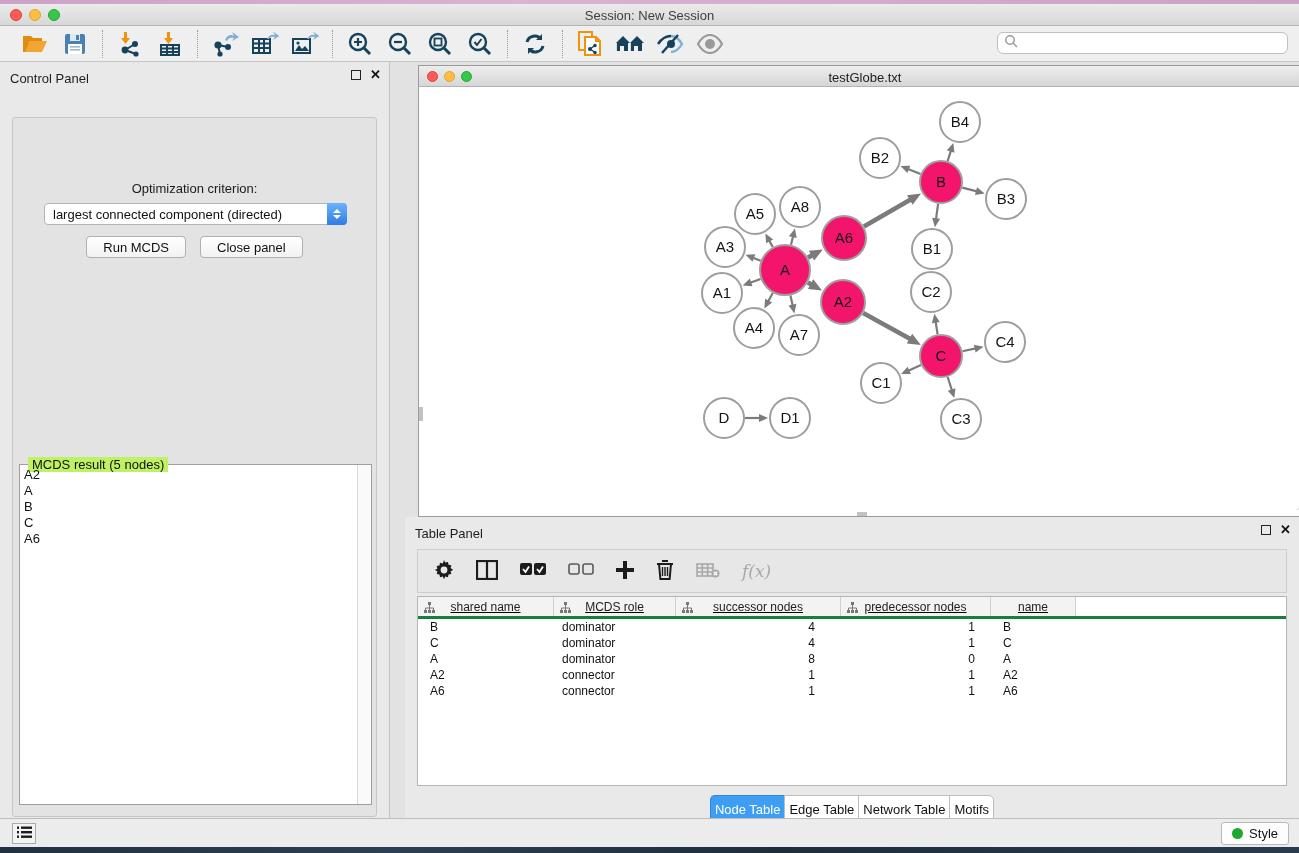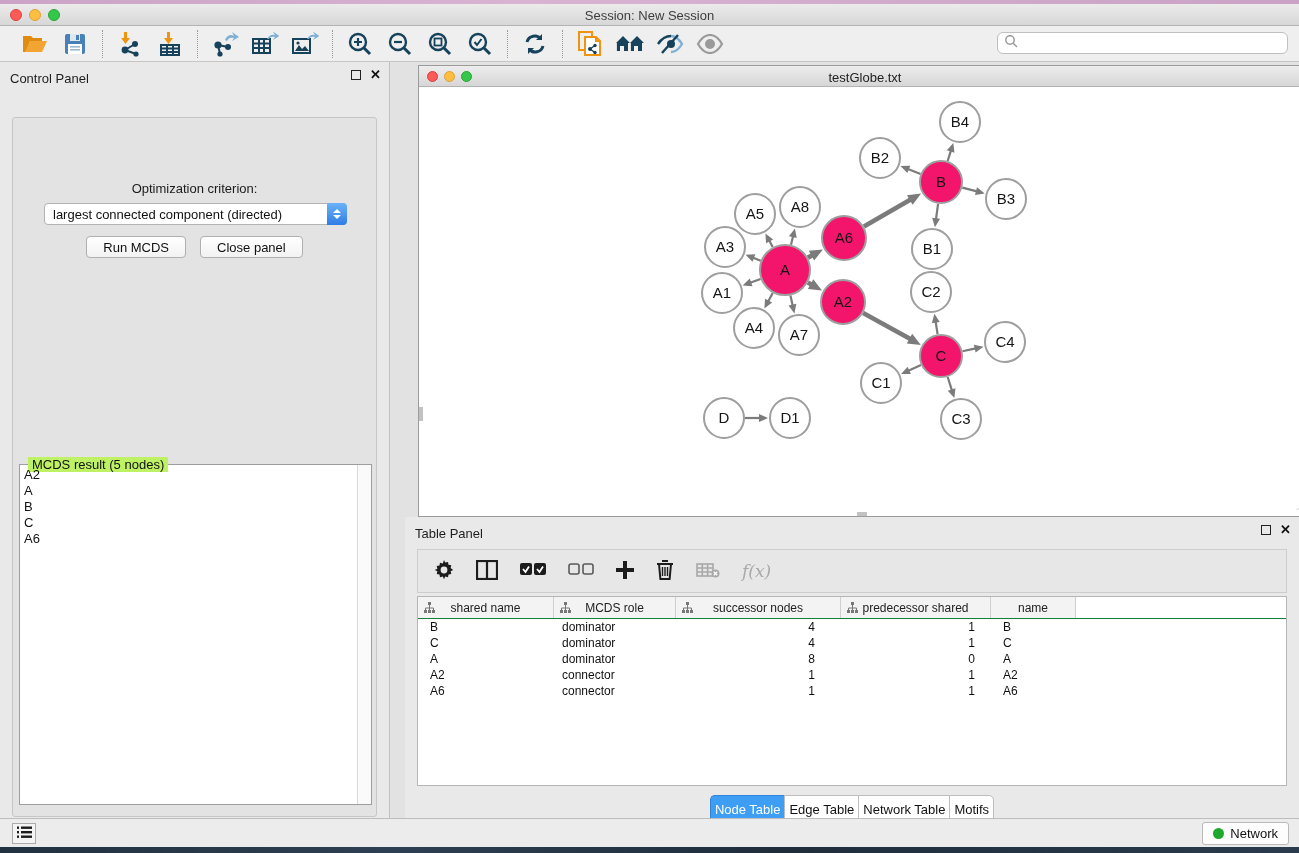--- a/index.html
+++ b/index.html
@@ -75,21 +75,21 @@
   .hthumb { position:absolute; left:438px; bottom:0px; width:10px; height:4px; background:#c2c2c2; }
   .resize-grip { position:absolute; right:1px; bottom:1px; }
 
   
   .table-panel { position:absolute; left:405px; top:517px; width:894px; height:301px; background:#e9e9e9; }
   .tp-toolbar { position:absolute; left:12px; top:32px; width:870px; height:44px;
     background:#e7e7e7; border:1px solid #cdcdcd; display:flex; align-items:center; gap:22px; padding-left:16px; }
   .tp-btn { background:none; border:none; display:flex; align-items:center; justify-content:center; height:30px; }
   .fx { font-family:"DejaVu Serif",serif; font-style:italic; font-size:17px; color:#a8a8a8; }
   .tp-table { position:absolute; left:12px; top:79px; width:870px; height:190px; background:#fff; border:1px solid #b5b5b5; }
-  .thead { display:flex; height:22px; border-bottom:1px solid #15803d; }
+  .thead { display:flex; height:22px; border-bottom:3px solid #15803d;text-decoration:underline; }
   .th { background:#f3f3f3; border-right:1px solid #cfcfcf; display:flex; align-items:center; justify-content:center; gap:5px;
     font-size:12px; color:#222; position:relative; }
   .th .th-icon { position:absolute; left:6px; top:5px; }
   .tr { display:flex; height:16px; }
   .td { font-size:12px; color:#111; line-height:16px; white-space:nowrap; overflow:hidden; }
   .tp-tabs { position:absolute; left:0; right:0; top:278px; display:flex; justify-content:center; }
   .tp-tab { height:28px; padding:0 4px; background:#fff; border:1px solid #bdbdbd; border-right:none;
     font-size:13px; color:#111; display:flex; align-items:center; }
   .tp-tab:first-child { border-radius:5px 0 0 5px; }
   .tp-tab:last-child { border-radius:0 5px 5px 0; border-right:1px solid #bdbdbd; }
@@ -540,21 +540,21 @@
             <span>successor nodes</span>
           </div>
           <div class="th" style="width: 150px;">
             <span class="th-icon"><svg width="11" height="11" viewBox="0 0 11 11">
                 <rect x="4" y="0" width="3" height="3" fill="#777"></rect>
                 <rect x="0" y="8" width="3" height="3" fill="#777"></rect>
                 <rect x="4" y="8" width="3" height="3" fill="#777"></rect>
                 <rect x="8" y="8" width="3" height="3" fill="#777"></rect>
                 <path d="M5.5 3v3M1.5 8V6h8v2M5.5 6v2" stroke="#777" fill="none"></path>
               </svg></span>
-            <span>predecessor shared</span>
+            <span>predecessor nodes</span>
           </div>
           <div class="th" style="width: 85px;">
             <span>name</span>
           </div>
         </div>
       <div id="table-body">
           <div class="tr">
             <div class="td" style="width: 136px; text-align: left; padding-left: 12px;">B</div>
             <div class="td" style="width: 122px; text-align: left; padding-left: 8px;">dominator</div>
             <div class="td" style="width: 165px; text-align: right; padding-right: 26px;">4</div>
@@ -605,17 +605,17 @@
             <rect x="0" y="0.5" width="2" height="2.4" fill="#1c1c1c"></rect>
             <rect x="4" y="0.5" width="11" height="2.4" fill="#1c1c1c"></rect>
             <rect x="0" y="5" width="2" height="2.4" fill="#1c1c1c"></rect>
             <rect x="4" y="5" width="11" height="2.4" fill="#1c1c1c"></rect>
             <rect x="0" y="9.5" width="2" height="2.4" fill="#1c1c1c"></rect>
             <rect x="4" y="9.5" width="11" height="2.4" fill="#1c1c1c"></rect>
           </svg></span>
     </button>
     <button class="memory-btn">
       <span class="mem-dot"></span>
-      <span>Network</span>
+      <span>Style</span>
     </button>
   </div>
   <div class="desktop-strip-bottom"></div>
 </div>
 
 </body></html>

